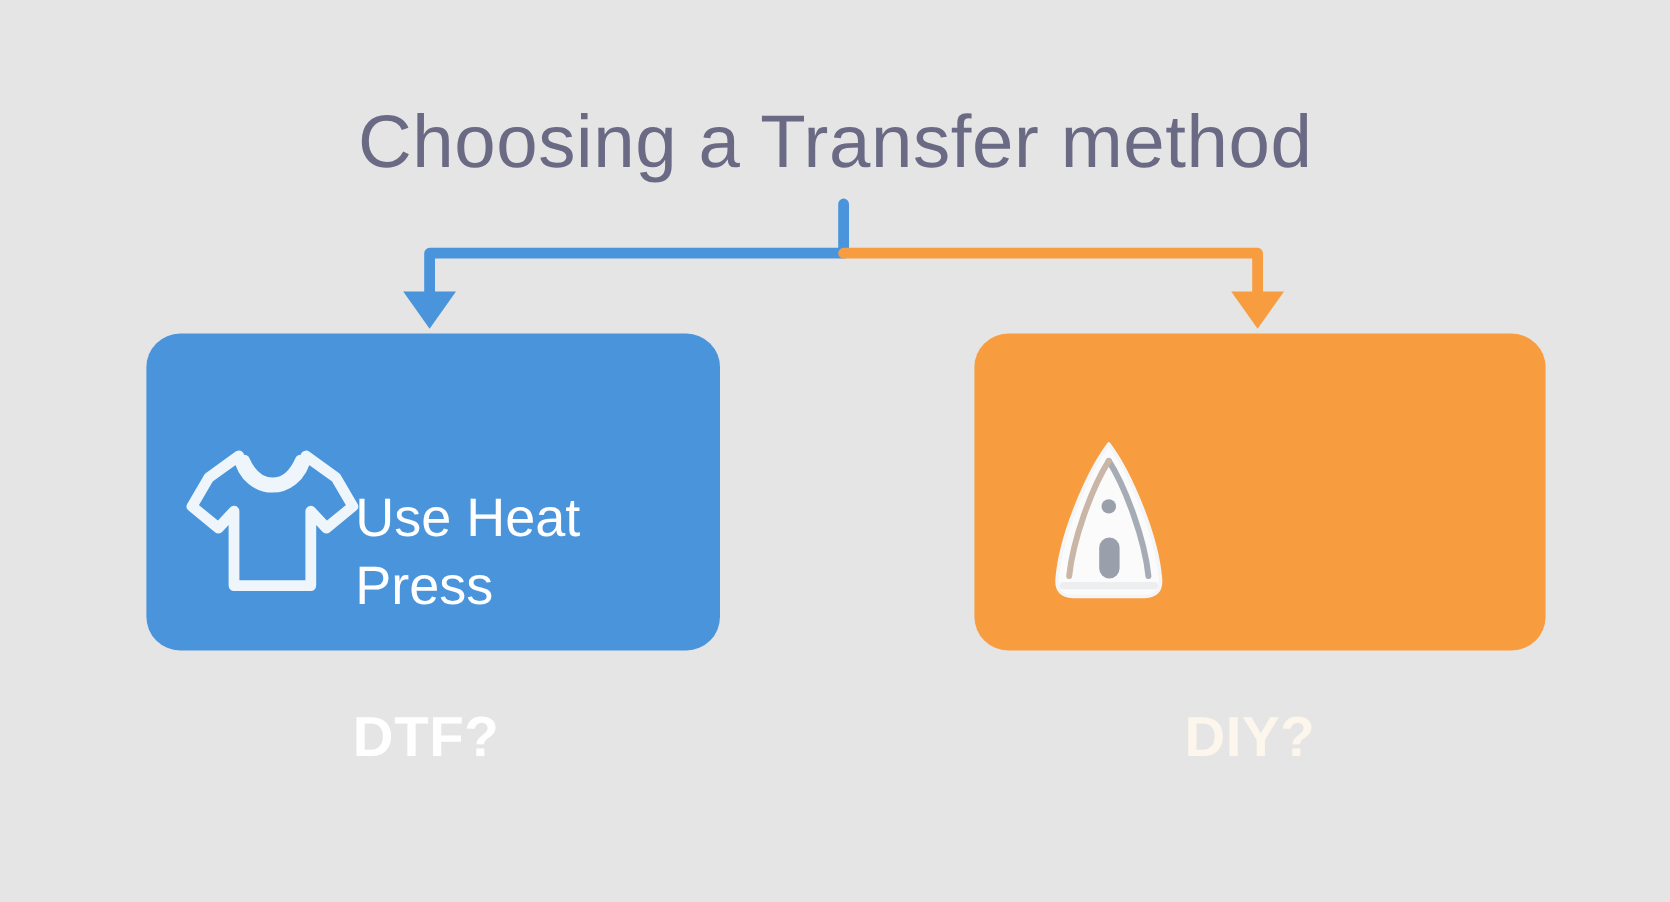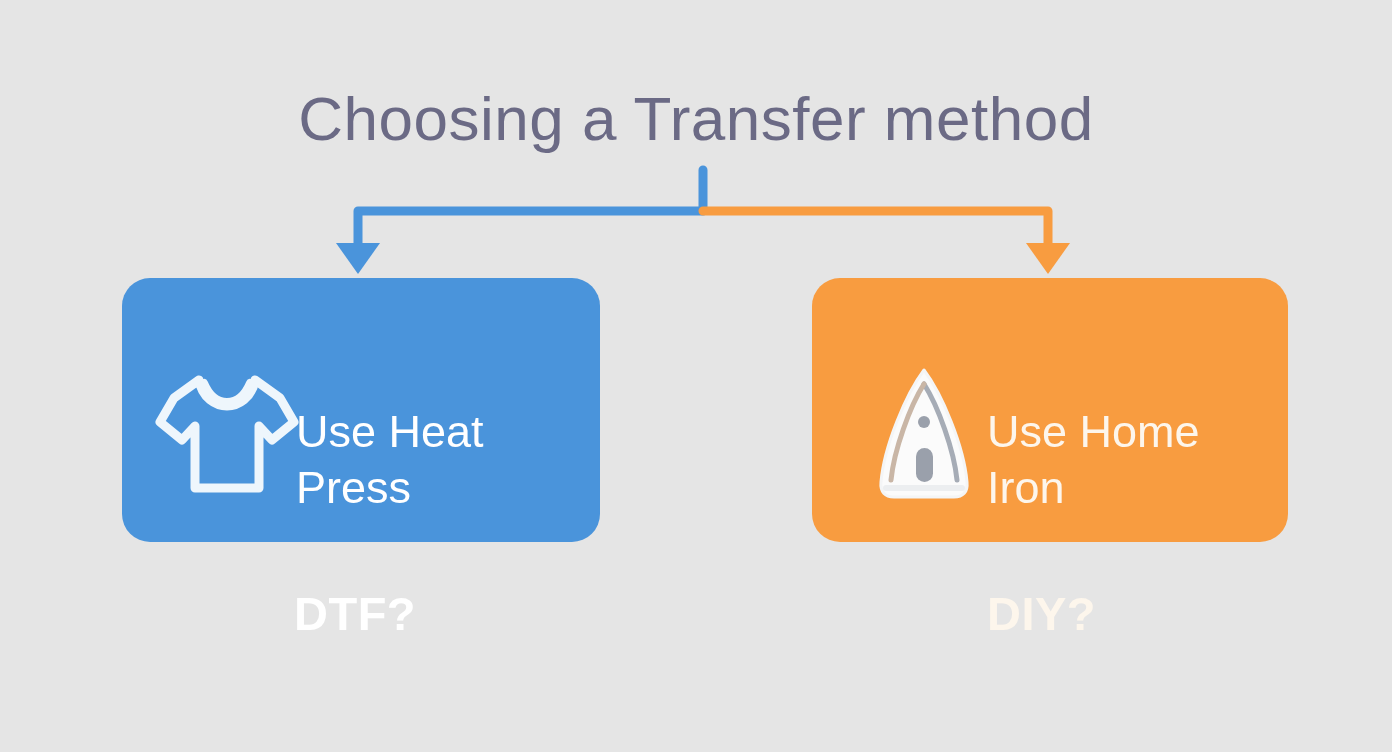--- a/index.html
+++ b/index.html
@@ -140,17 +140,15 @@
         <path d="M22 128 L98 128" stroke="#eceef0" stroke-width="6" stroke-linecap="round"></path>
 
         <circle cx="60" cy="62" r="6" fill="#9aa0ab"></circle>
 
         <rect x="52" y="88" width="17" height="34" rx="8.5" fill="#9aa0ab"></rect>
       </svg>
     </span>
 
     <div class="card-heading">DIY?</div>
 
-    <div class="card-body">Use Home
-Iron</div>
   </div>
 
 </div>
 
 </body></html>

